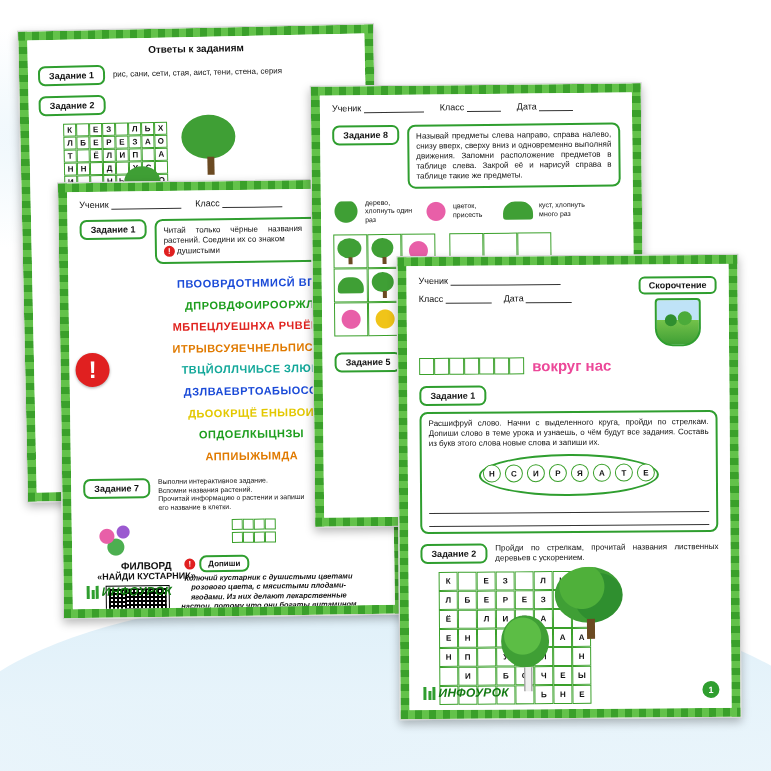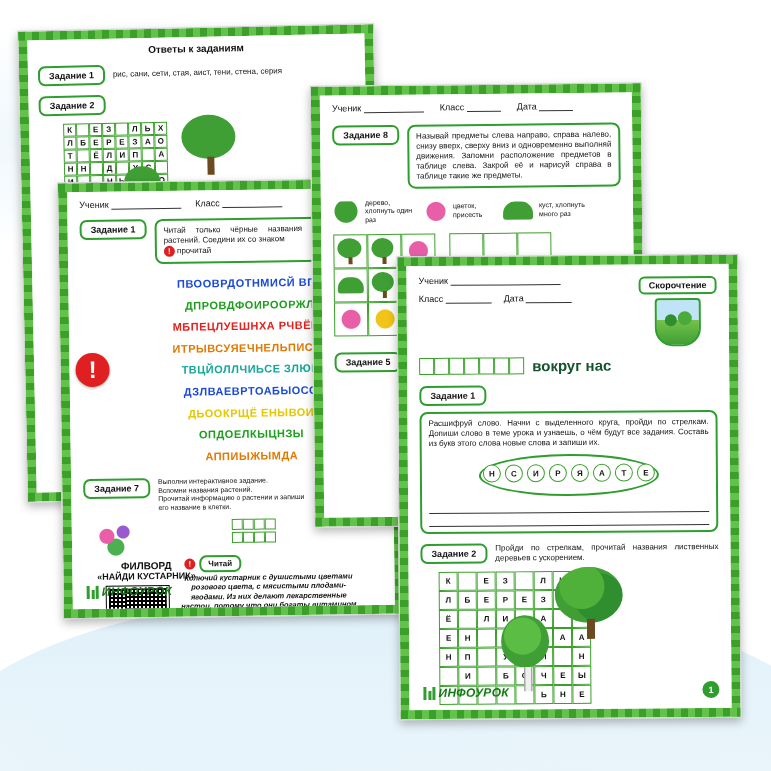--- a/index.html
+++ b/index.html
@@ -209,21 +209,21 @@
         <span>Класс</span> <i style="width:60px"></i>
       </span>
     </div>
 
     <div style="display:flex;gap:8px;padding:10px 12px 0 12px;align-items:flex-start;">
       <span class="task-badge">Задание 1</span>
       <div class="framed" style="flex:1;">
         <div class="txt">Читай только чёрные названия лекарственных растений. Соедини их со знаком</div>
         <div class="txt">
           <span class="exclam-sm">!</span>
-          <span>прочитай</span>
+          <span>душистыми</span>
         </div>
       </div>
     </div>
 
     <div style="display:flex;align-items:center;gap:6px;padding:8px 6px 0 6px;">
       <div class="exclam">!</div>
       <div class="rainbow" style="flex:1;text-align:center;line-height:1.35;">
         <div><span style="color:#1b4bd8;">ПВООВРДОТНМИСЙ ВГХ</span></div>
         <div><span style="color:#1e9e1e;">ДПРОВДФОИРООРЖЛ</span></div>
         <div><span style="color:#e0231f;">МБПЕЦЛУЕШНХА РЧВЁРЬ</span></div>
@@ -269,21 +269,21 @@
         <div class="cellrow" style="margin-top:2px;">
             <div class="cell" style="width:11px;height:11px"></div>
             <div class="cell" style="width:11px;height:11px"></div>
             <div class="cell" style="width:11px;height:11px"></div>
             <div class="cell" style="width:11px;height:11px"></div>
           </div>
       </div>
 
       <div style="position:absolute;left:112px;top:44px;display:flex;align-items:center;gap:4px;">
         <span class="exclam-sm">!</span>
-        <span class="task-badge" style="font-size:8px;padding:2px 7px;">Читай</span>
+        <span class="task-badge" style="font-size:8px;padding:2px 7px;">Допиши</span>
       </div>
       <div style="position:absolute;left:106px;top:62px;width:180px;font-style:italic;font-weight:bold;font-size:7.5px;line-height:1.25;color:#111;text-align:center;">Колючий кустарник с душистыми цветами розового цвета, с мясистыми плодами-ягодами. Из них делают лекарственные настои, потому что они богаты витамином С.</div>
     </div>
 
     <div class="logo" style="position:absolute;left:14px;bottom:10px;">
       <span class="bars">
           <span></span>
           <span></span>
           <span></span>
         </span>
@@ -437,21 +437,21 @@
     <div style="display:flex;align-items:center;gap:8px;padding:10px 12px 0 12px;">
       <div class="cellrow">
         <div class="cell" style="width:15px;height:17px"></div>
         <div class="cell" style="width:15px;height:17px"></div>
         <div class="cell" style="width:15px;height:17px"></div>
         <div class="cell" style="width:15px;height:17px"></div>
         <div class="cell" style="width:15px;height:17px"></div>
         <div class="cell" style="width:15px;height:17px"></div>
         <div class="cell" style="width:15px;height:17px"></div>
       </div>
-      <div style="font-size:15px;font-weight:bold;color:#14532d;">вокруг нас</div>
+      <div style="font-size:15px;font-weight:bold;color:#ec4899;">вокруг нас</div>
     </div>
 
     <div style="padding:10px 12px 0 12px;">
       <span class="task-badge">Задание 1</span>
     </div>
     <div style="padding:6px 12px 0 12px;">
       <div class="framed">
         <div class="txt">Расшифруй слово. Начни с выделенного круга, пройди по стрелкам. Допиши слово в теме урока и узнаешь, о чём будут все задания. Составь из букв этого слова новые слова и запиши их.</div>
 
         <div style="position:relative;height:46px;margin-top:6px;">

